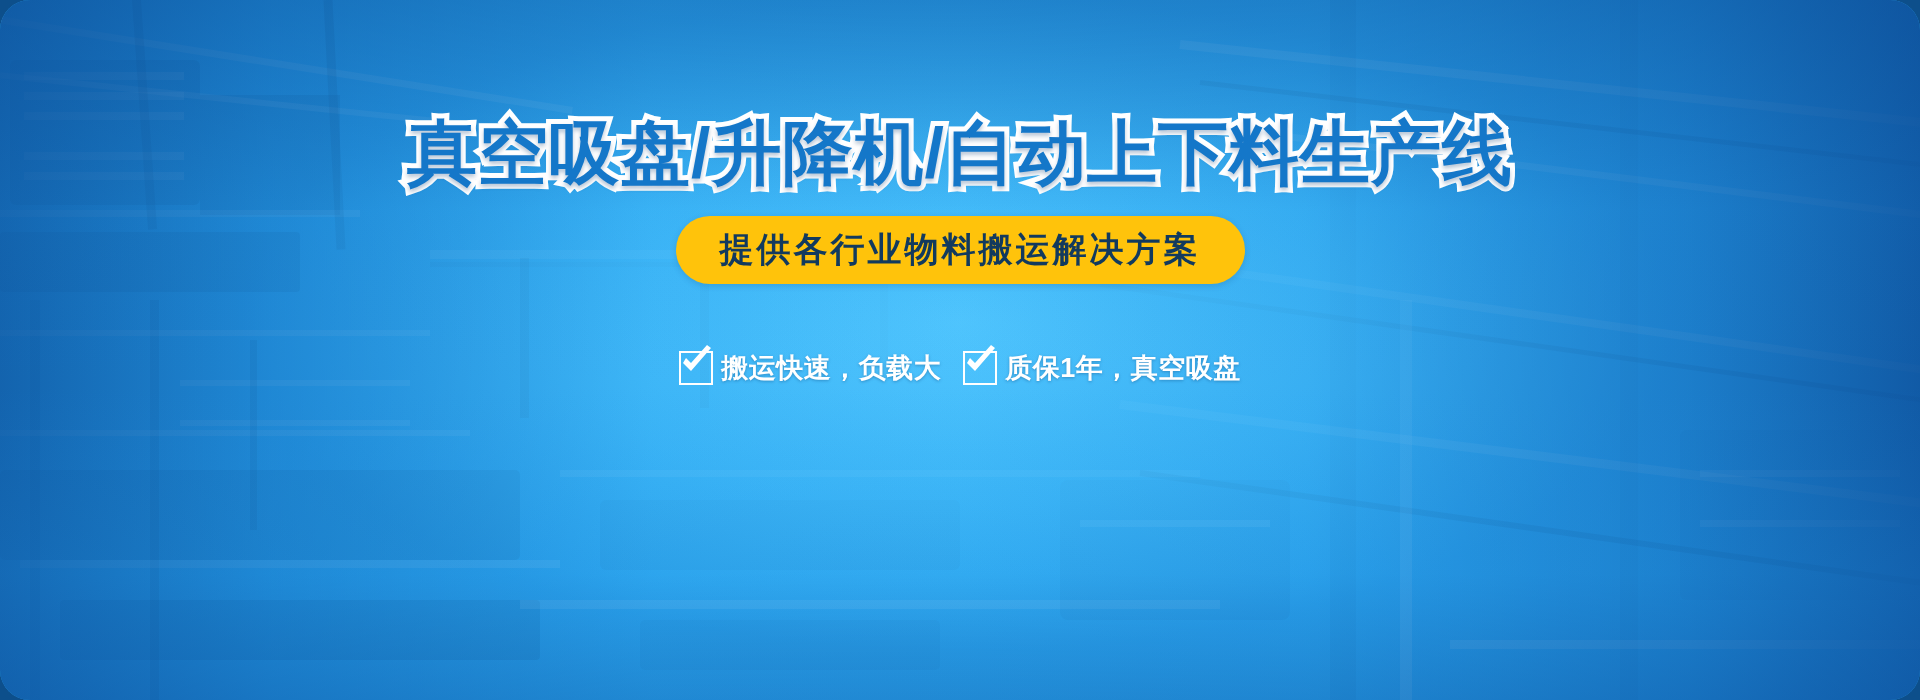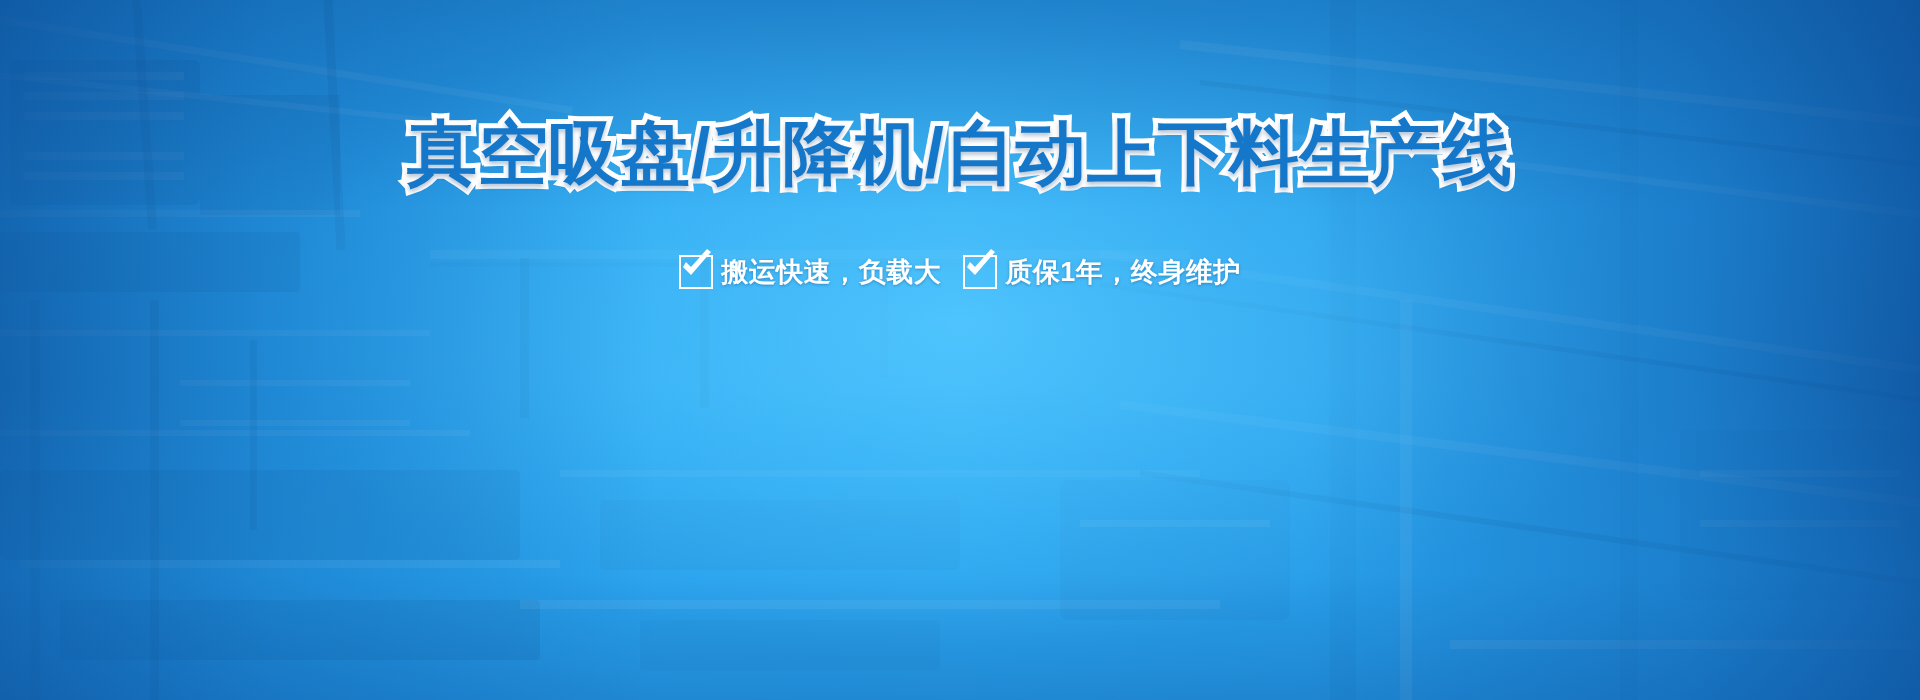--- a/index.html
+++ b/index.html
@@ -9,20 +9,21 @@
     -webkit-font-smoothing:antialiased;
   }
 
   
   #banner{
     position:relative;
     width:1920px;
     height:700px;
     overflow:hidden;
     background:#2aa8ef;
+    border-radius:30px;
   }
 
   
   .photo-layer{
     position:absolute; inset:0;
     overflow:hidden;
   }
   .photo-struct{ position:absolute; background:rgba(255,255,255,.10); }
   .photo-struct.dark{ background:rgba(6,40,80,.17); }
   .photo-struct.light{ background:rgba(255,255,255,.16); }
@@ -194,37 +195,38 @@
   </div>
 
   <div class="glow"></div>
   <div class="wash"></div>
   <div class="wash2"></div>
 
   <div class="content">
 
     <div class="headline">真空吸盘/升降机/自动上下料生产线</div>
 
+    <div class="subpill">提供各行业物料搬运解决方案</div>
 
     <div class="features">
 
       <div class="feature">
         <span class="tickbox">
           <svg viewBox="0 0 40 40" aria-hidden="true">
             <path d="M7 20 L15 28 L35 5 L31 2 L15 20 L10 15 Z" fill="#ffffff"></path>
           </svg>
         </span>
         <span class="feature-label">搬运快速，负载大</span>
       </div>
 
 
       <div class="feature">
         <span class="tickbox">
           <svg viewBox="0 0 40 40" aria-hidden="true">
             <path d="M7 20 L15 28 L35 5 L31 2 L15 20 L10 15 Z" fill="#ffffff"></path>
           </svg>
         </span>
-        <span class="feature-label">质保1年，终身维护</span>
+        <span class="feature-label">质保1年，真空吸盘</span>
       </div>
 
     </div>
   </div>
 </div>
 
 </body></html>

